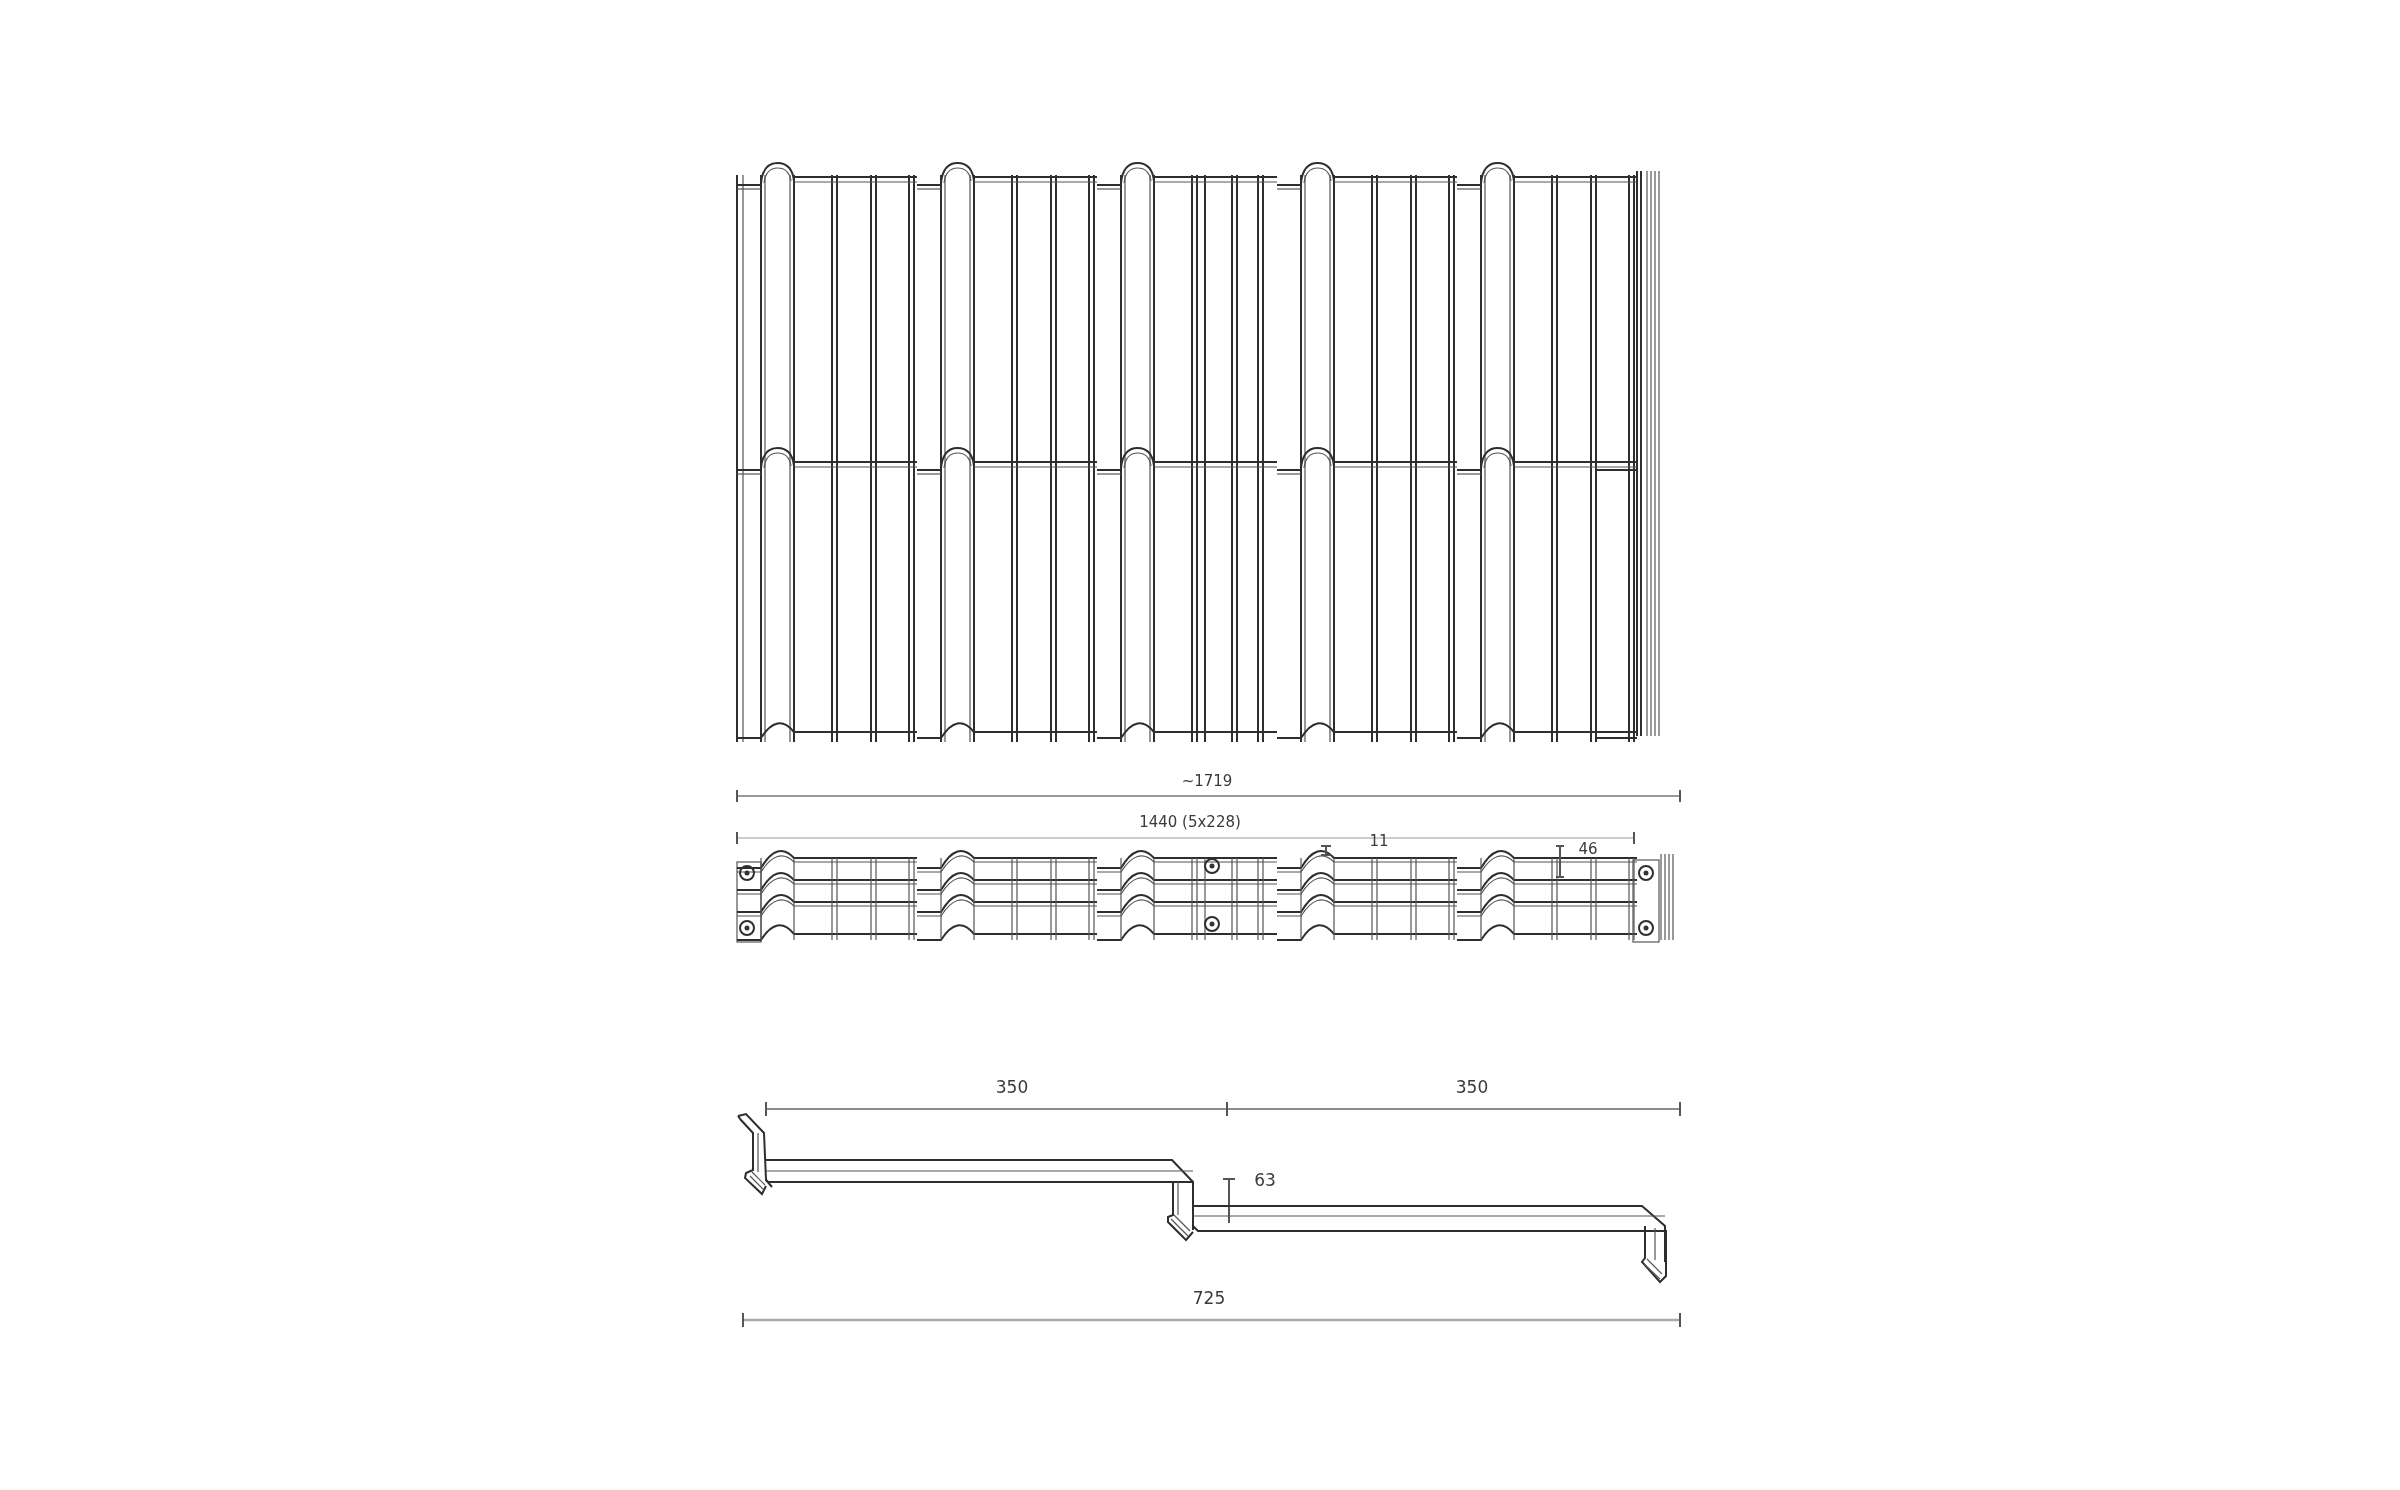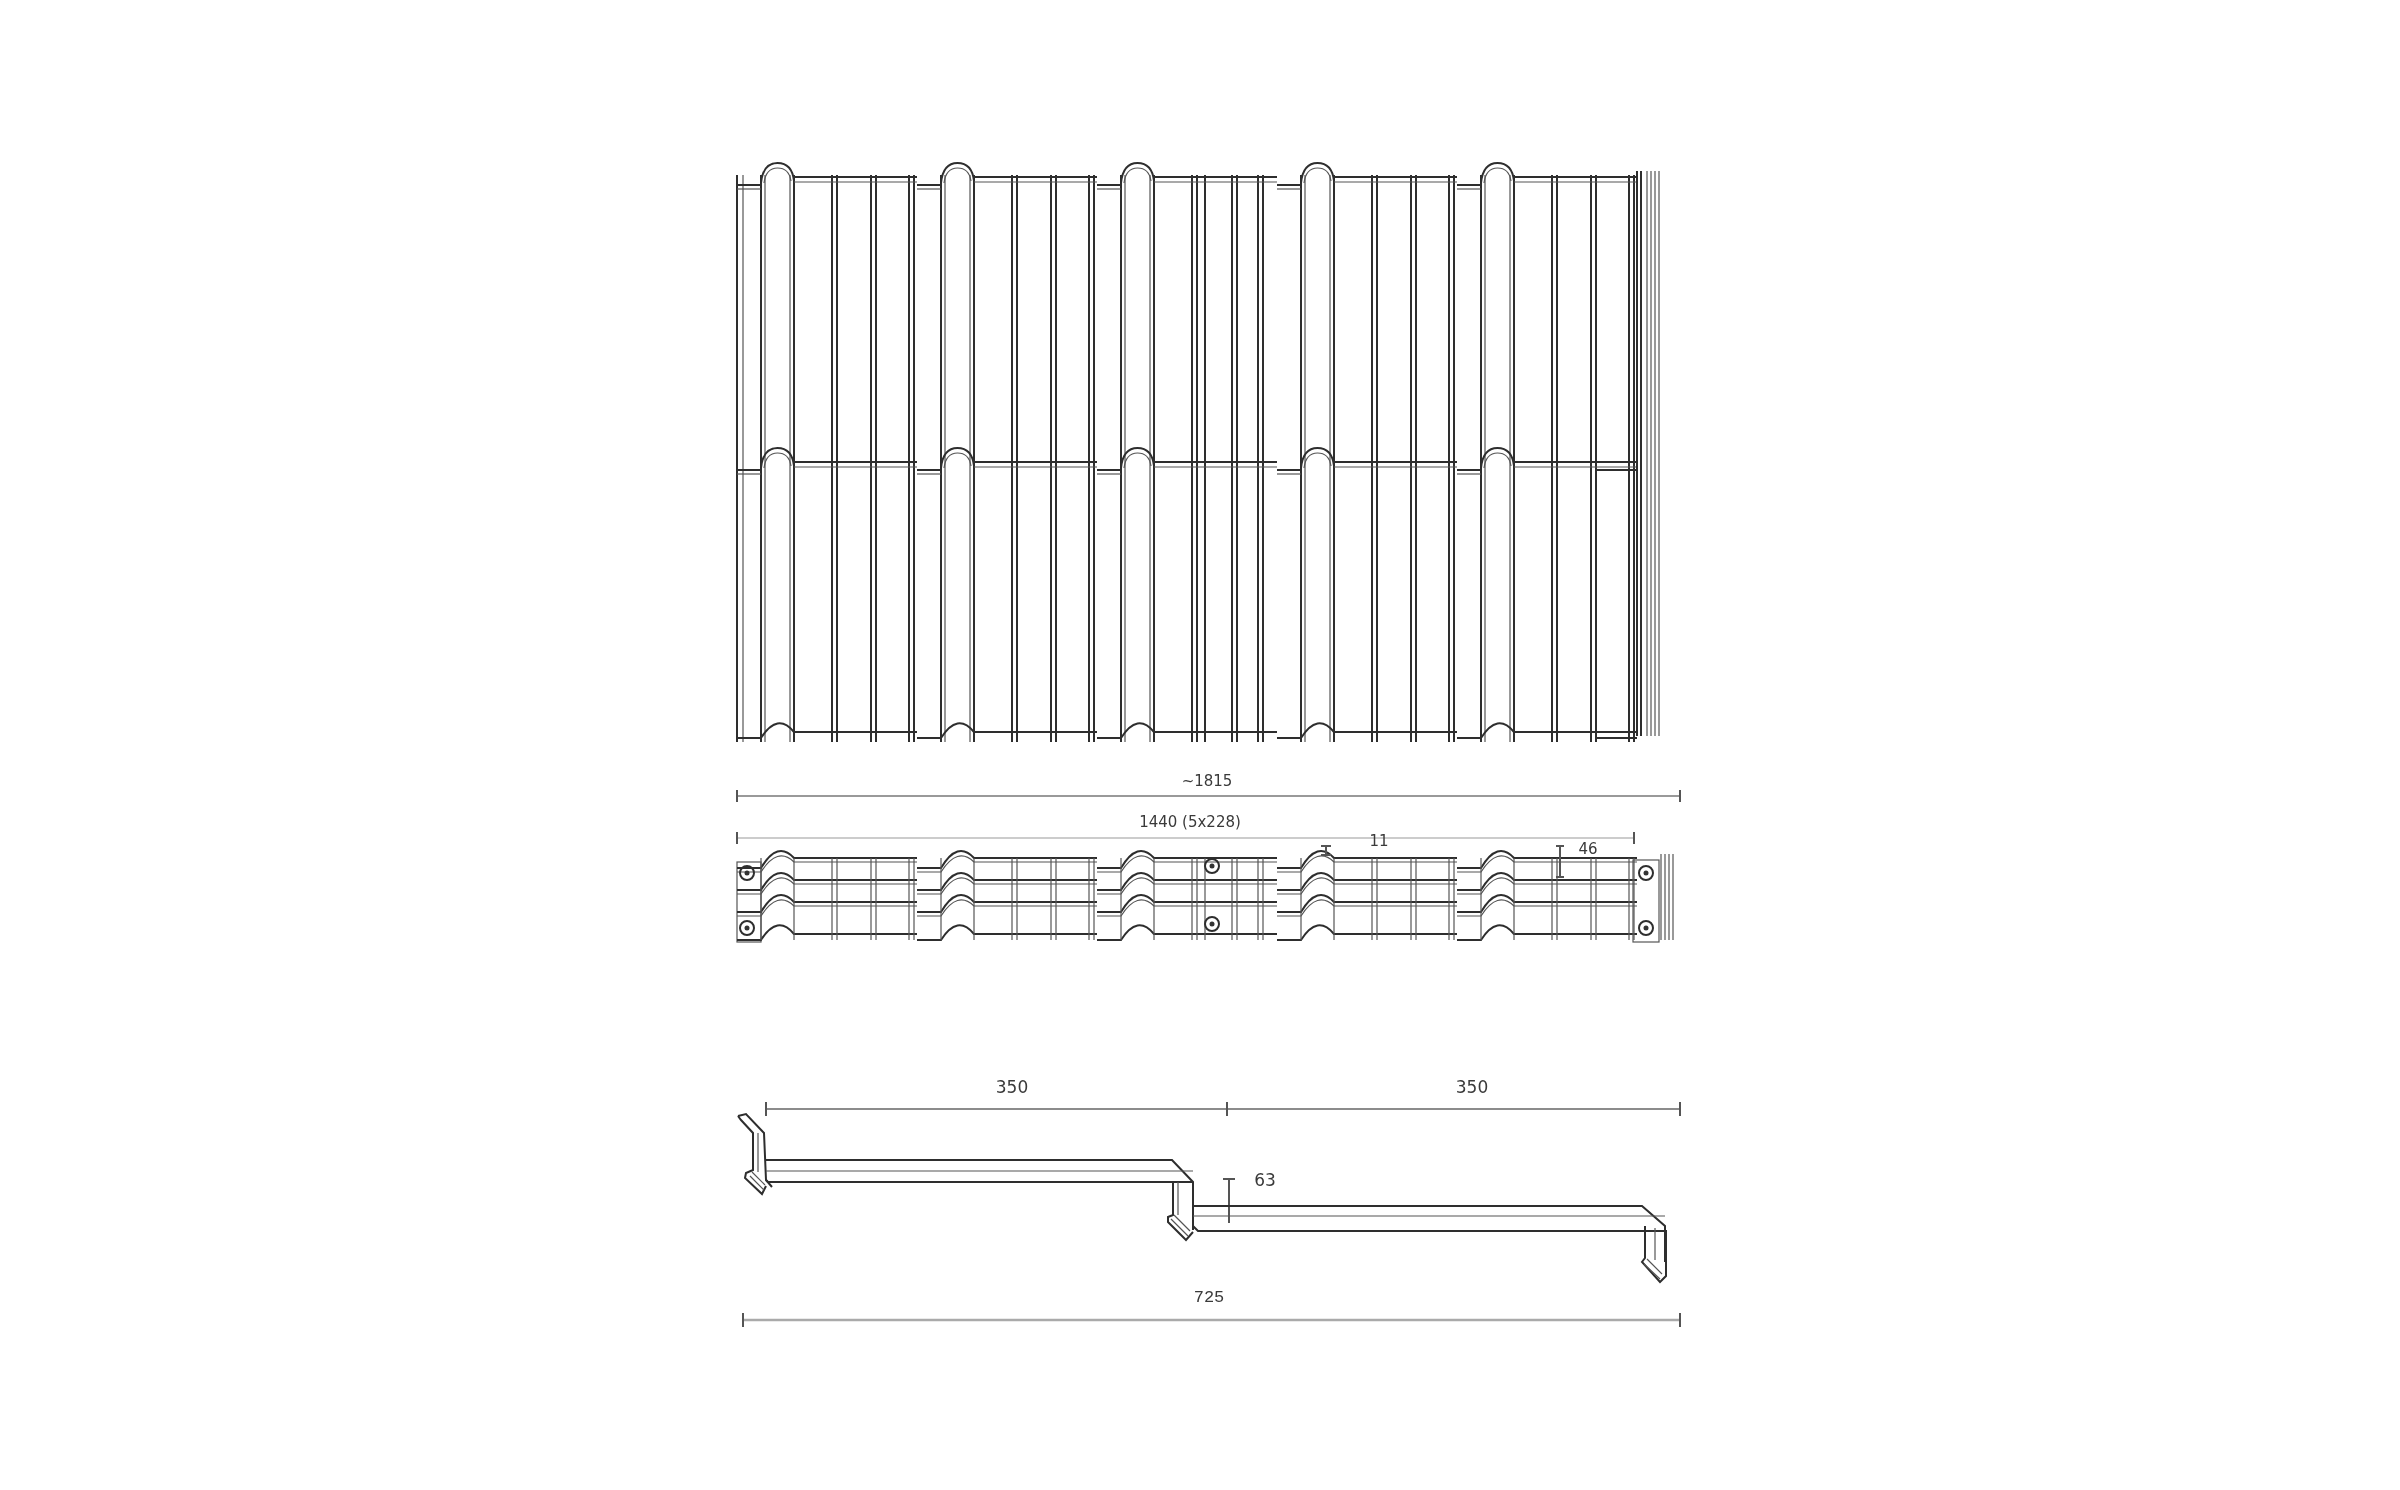--- a/index.html
+++ b/index.html
@@ -306,20 +306,20 @@
     <line class="ln-thin" x1="1655" y1="1228" x2="1655" y2="1260"></line>
   </g>
 
   <g>
     <line class="dim" x1="743" y1="1320" x2="1680" y2="1320" style="stroke:#aaa;stroke-width:2.5"></line>
     <line class="dim-dark" x1="743" y1="1313" x2="743" y2="1327"></line>
     <line class="dim-dark" x1="1680" y1="1313" x2="1680" y2="1327"></line>
   </g>
 </svg>
 
-<div class="lbl small" style="left:1207px; top:772px;">~1815</div>
+<div class="lbl small" style="left:1207px; top:772px;">~1719</div>
 <div class="lbl small" style="left:1190px; top:813px;">1440 (5x228)</div>
 <div class="lbl small" style="left:1355px; top:832px;margin-left:24px;">11</div>
 <div class="lbl small" style="left:1588px; top:840px;">46</div>
 <div class="lbl big" style="left:1012px; top:1077px;">350</div>
 <div class="lbl big" style="left:1472px; top:1077px;">350</div>
 <div class="lbl big" style="left:1265px; top:1170px;">63</div>
-<div class="lbl big" style="left:1209px; top:1288px;font-family:Liberation Mono, monospace;">725</div>
+<div class="lbl big" style="left:1209px; top:1288px;">725</div>
 
 </body></html>

